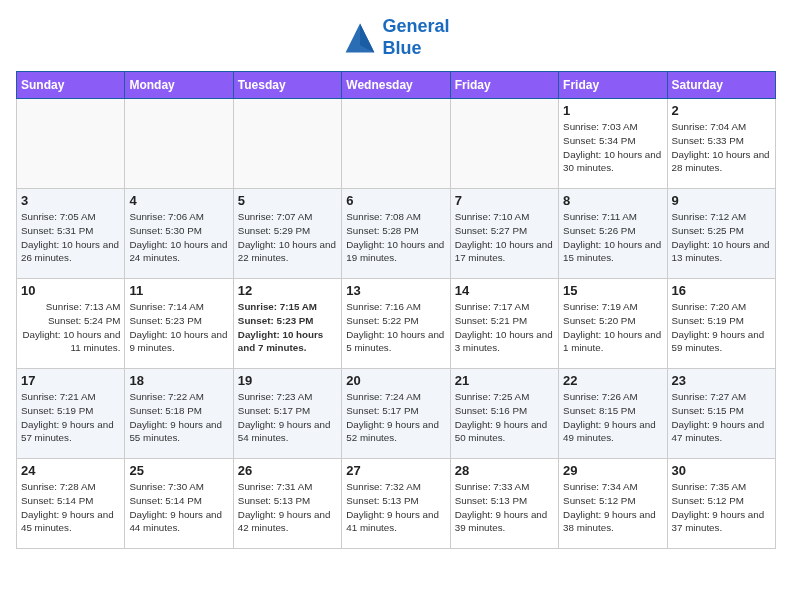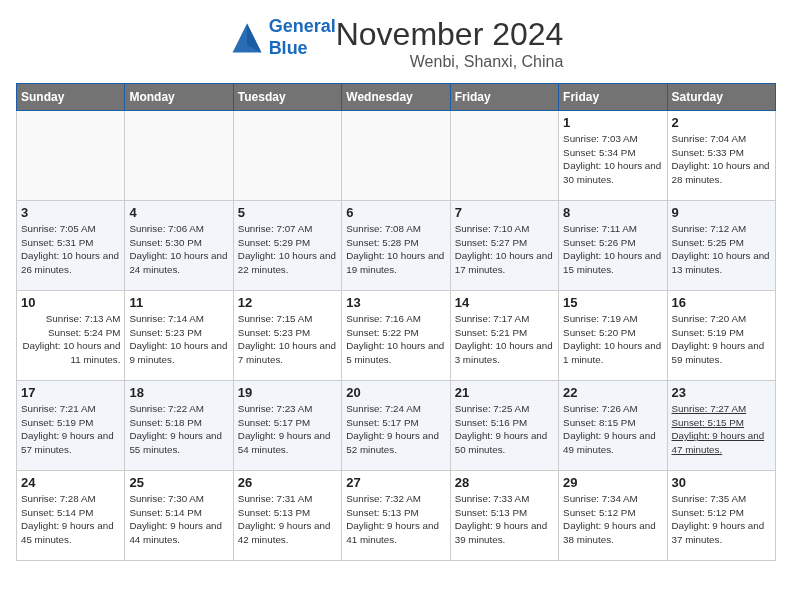--- a/index.html
+++ b/index.html
@@ -44,21 +44,21 @@
     .location {
       font-size: 16px;
       color: #555;
     }
     table {
       width: 100%;
       border-collapse: collapse;
       font-size: 10.5px;
     }
     th {
-      background: #737373;
+      background: #8b5cf6;
       color: #fff;
       padding: 6px 4px;
       text-align: left;
       font-size: 12px;
       font-weight: bold;
       border: 1px solid #1a5da5;
     }
     td {
       border: 1px solid #ccc;
       vertical-align: top;
@@ -95,24 +95,20 @@
   <div class="logo">
     <svg class="logo-icon" viewBox="0 0 40 40">
       <polygon points="20,4 36,36 4,36" fill="#2a6db5"></polygon>
       <polygon points="20,4 36,36 20,28" fill="#1a5da5"></polygon>
     </svg>
     <div class="logo-text">
       <div><span>General</span></div>
       <div><span>Blue</span></div>
     </div>
   </div>
-  <div class="title-block">
-    <div class="month-title">November 2024</div>
-    <div class="location">Wenbi, Shanxi, China</div>
-  </div>
 </div>
 
 <table>
   <thead>
     <tr>
     <th>Sunday</th>
         <th>Monday</th>
         <th>Tuesday</th>
         <th>Wednesday</th>
         <th>Friday</th>
@@ -192,21 +188,21 @@
 Daylight: 10 hours and 11 minutes.</div>
         </td>
         <td>
           <div class="day-num">11</div>
           <div class="day-info" style="white-space: pre-line;">Sunrise: 7:14 AM
 Sunset: 5:23 PM
 Daylight: 10 hours and 9 minutes.</div>
         </td>
         <td>
           <div class="day-num">12</div>
-          <div class="day-info" style="white-space: pre-line;">Sunrise: 7:15 AM
+          <div class="day-info" style="white-space: pre-line; font-weight: bold;">Sunrise: 7:15 AM
 Sunset: 5:23 PM
 Daylight: 10 hours and 7 minutes.</div>
         </td>
         <td>
           <div class="day-num">13</div>
           <div class="day-info" style="white-space: pre-line;">Sunrise: 7:16 AM
 Sunset: 5:22 PM
 Daylight: 10 hours and 5 minutes.</div>
         </td>
         <td>
@@ -260,21 +256,21 @@
 Daylight: 9 hours and 50 minutes.</div>
         </td>
         <td>
           <div class="day-num">22</div>
           <div class="day-info" style="white-space: pre-line;">Sunrise: 7:26 AM
 Sunset: 8:15 PM
 Daylight: 9 hours and 49 minutes.</div>
         </td>
         <td>
           <div class="day-num">23</div>
-          <div class="day-info" style="white-space: pre-line; text-decoration: underline;">Sunrise: 7:27 AM
+          <div class="day-info" style="white-space: pre-line;">Sunrise: 7:27 AM
 Sunset: 5:15 PM
 Daylight: 9 hours and 47 minutes.</div>
         </td>
       </tr>
       <tr>
         <td>
           <div class="day-num">24</div>
           <div class="day-info" style="white-space: pre-line;">Sunrise: 7:28 AM
 Sunset: 5:14 PM
 Daylight: 9 hours and 45 minutes.</div>

